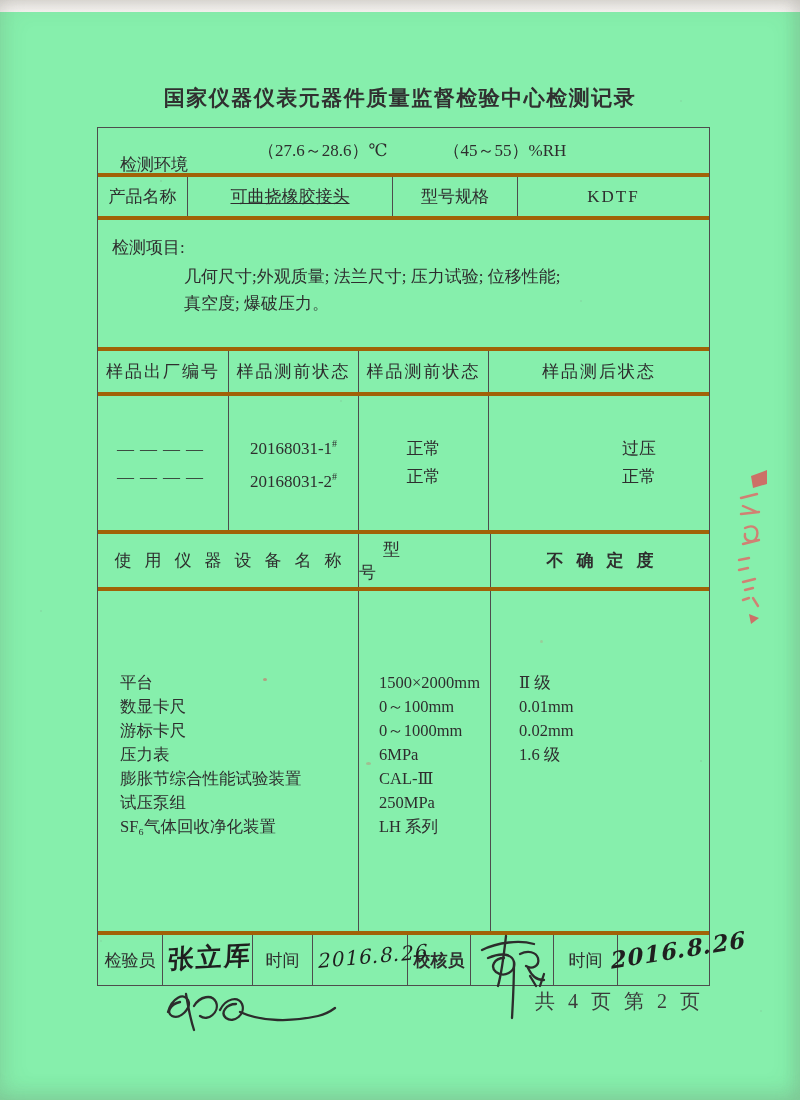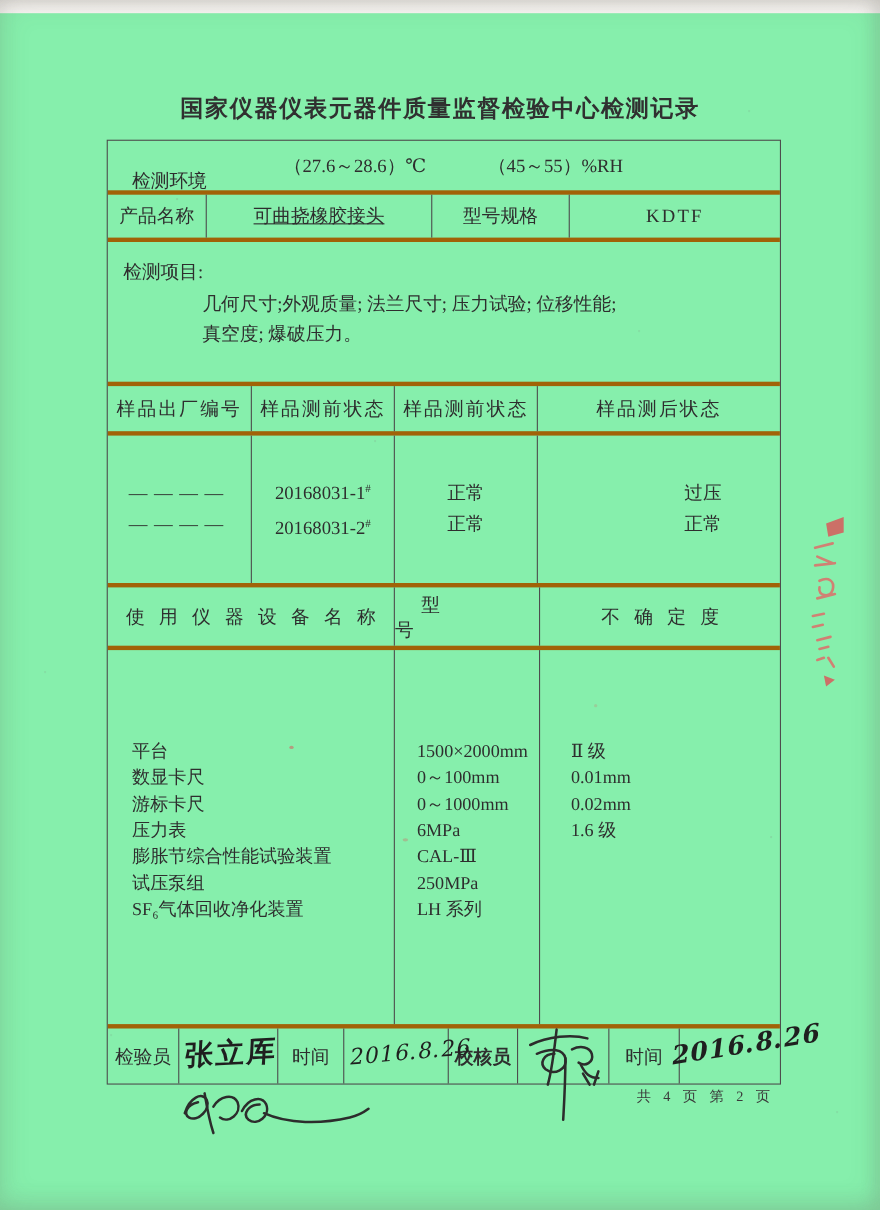--- a/index.html
+++ b/index.html
@@ -48,29 +48,29 @@
   .items-label { margin:16px 0 0 14px; }
   .items-line { margin-left:86px; line-height:27px; }
   .items-line.ln1 { margin-top:4px; }
   .hdr { letter-spacing:2px; }
   .two-line { display:flex; flex-direction:column; justify-content:center; align-items:center; line-height:28px; text-align:center; }
   .shift-r { transform:translateX(40px); }
   .dashes { letter-spacing:6px; }
   sup { font-size:10px; }
   .eq-h1 { letter-spacing:13px; text-indent:13px; }
   .eq-h2 { letter-spacing:48px; text-indent:24px; }
-  .eq-h3 { letter-spacing:13px; text-indent:13px; }
+  .eq-h3 { letter-spacing:13px; text-indent:13px;font-weight:bold; }
   .eq-col { display:block; padding-top:80px; font-size:16.5px; line-height:24px; }
   .eq-col .ln { white-space:nowrap; min-height:24px; }
   .eq-name { padding-left:22px; }
   .eq-model { padding-left:20px; }
   .eq-unc { padding-left:28px; }
   .footer {
     position:absolute; top:988px; left:97px; width:613px; text-align:right;
-    padding-right:6px; font-size:13px; letter-spacing:4px; color:#3a3a3a;
+    padding-right:6px; font-size:20px; letter-spacing:4px; color:#3a3a3a;
   }
   .hand {
     position:absolute; color:#1f1f1f; white-space:nowrap;
     font-family:"DejaVu Serif","Liberation Serif",serif;
   }
   .hand.name { left:168px; top:940px; font-size:26px; font-weight:700;
     transform:rotate(-3deg) skewX(-6deg); letter-spacing:2px; }
   .hand.date1 { left:318px; top:944px; font-size:20px;
     transform:rotate(-5deg) skewX(-14deg); letter-spacing:1px; }
   .hand.date2 { left:610px; top:936px; font-size:23px; font-weight:700;

